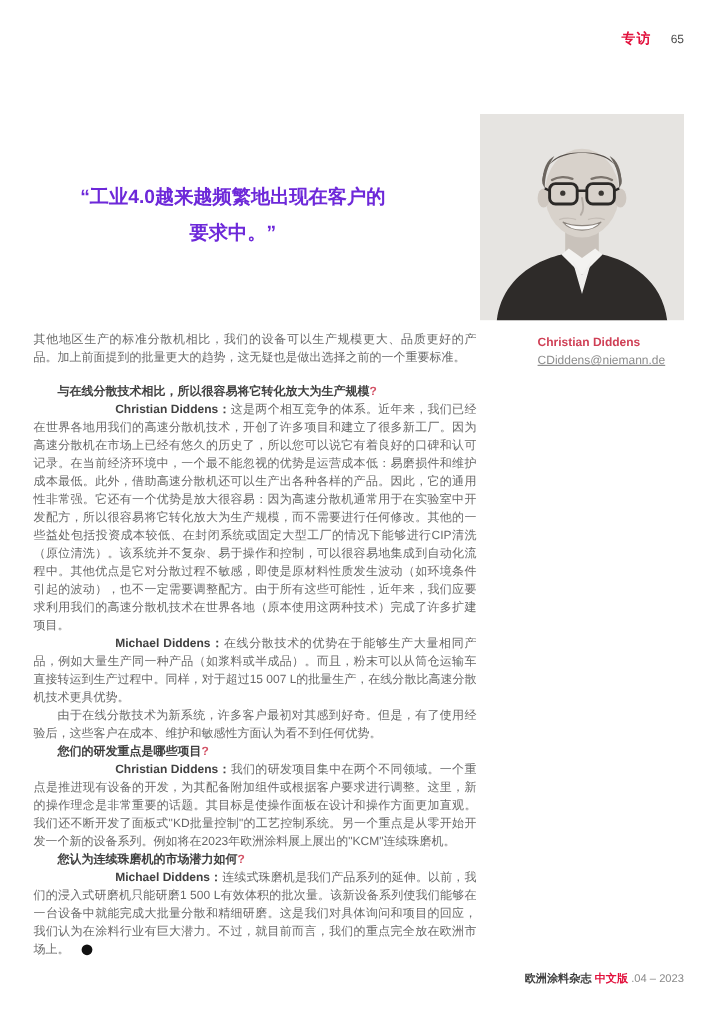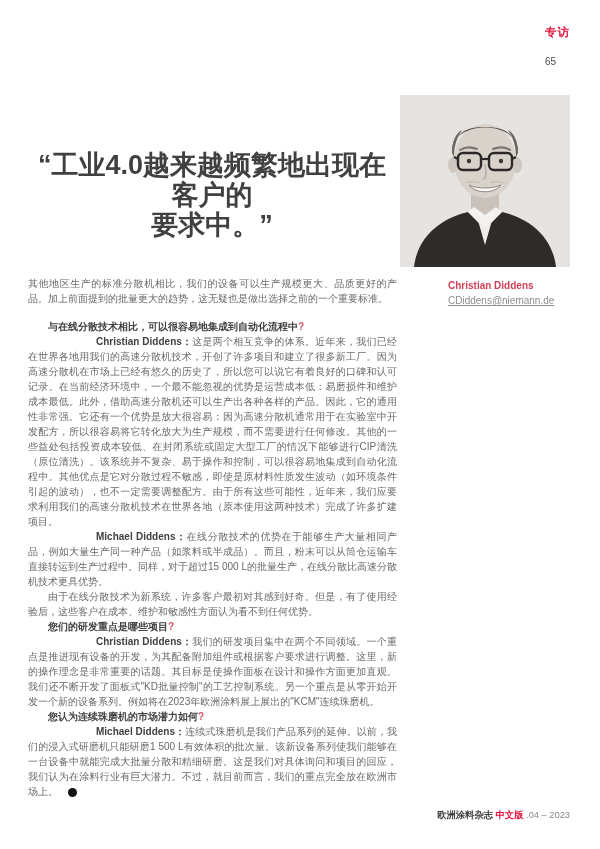--- a/index.html
+++ b/index.html
@@ -1,27 +1,27 @@
 <!DOCTYPE html>
 <html><head>
 <meta charset="utf-8">
 <style>
   * { margin:0; padding:0; box-sizing:border-box; }
   html,body { background:#ffffff; }
   body { font-family:"Liberation Sans","DejaVu Sans",sans-serif; }
   .page { position:relative; width:600px; height:849px; background:#ffffff; overflow:hidden; }
 
   
-  .header { position:absolute; top:25px; right:30px; display:flex; align-items:baseline; gap:16px;flex-direction:column; }
+  .header { position:absolute; top:25px; right:30px; display:flex; align-items:baseline; gap:16px; }
   .section-label { color:#e2103c; font-weight:bold; font-size:11.5px; letter-spacing:1px; }
   .page-number { color:#4a4a4a; font-size:10px; }
 
   
-  .quote { position:absolute; left:28px; top:150px; width:368px; text-align:center;
-           color:#404040; font-size:27px; line-height:30px; font-weight:600; }
+  .quote { position:absolute; left:10px; top:150px; width:368px; text-align:center;
+           color:#6d28d9; font-size:16px; line-height:30px; font-weight:600; }
 
   
   .photo { position:absolute; left:400px; top:95px; width:170px; height:172px; }
   .caption { position:absolute; left:400px; top:279px; width:180px; line-height:13px;margin-left:48px; }
   .caption .name { color:#cf3f55; font-weight:bold; font-size:10px; margin-bottom:2px; }
   .caption .company { color:#8d8d8d; font-size:9.3px; margin-bottom:2px; }
   .caption .email { color:#8d8d8d; font-size:10px; text-decoration:underline; cursor:pointer; }
 
   
   .body-col { position:absolute; left:28px; top:276px; width:369px;
@@ -97,23 +97,23 @@
   </div>
 
   <div class="caption">
     <div class="name">Christian Diddens</div>
     <div class="email">CDiddens@niemann.de</div>
   </div>
 
   <div class="body-col">
     <p class="intro">其他地区生产的标准分散机相比，我们的设备可以生产规模更大、品质更好的产品。加上前面提到的批量更大的趋势，这无疑也是做出选择之前的一个重要标准。</p>
 
-    <p class="q first"><span>与在线分散技术相比，可以很容易地集成到自动化流程中</span><span class="qm">?</span></p>
+    <p class="q first"><span>与在线分散技术相比，所以很容易将它转化放大为生产规模</span><span class="qm">?</span></p>
     <p class="answer"><span class="speaker">Christian Diddens：</span><span>这是两个相互竞争的体系。近年来，我们已经在世界各地用我们的高速分散机技术，开创了许多项目和建立了很多新工厂。因为高速分散机在市场上已经有悠久的历史了，所以您可以说它有着良好的口碑和认可记录。在当前经济环境中，一个最不能忽视的优势是运营成本低：易磨损件和维护成本最低。此外，借助高速分散机还可以生产出各种各样的产品。因此，它的通用性非常强。它还有一个优势是放大很容易：因为高速分散机通常用于在实验室中开发配方，所以很容易将它转化放大为生产规模，而不需要进行任何修改。其他的一些益处包括投资成本较低、在封闭系统或固定大型工厂的情况下能够进行CIP清洗（原位清洗）。该系统并不复杂、易于操作和控制，可以很容易地集成到自动化流程中。其他优点是它对分散过程不敏感，即使是原材料性质发生波动（如环境条件引起的波动），也不一定需要调整配方。由于所有这些可能性，近年来，我们应要求利用我们的高速分散机技术在世界各地（原本使用这两种技术）完成了许多扩建项目。</span></p>
-    <p class="answer"><span class="speaker">Michael Diddens：</span><span>在线分散技术的优势在于能够生产大量相同产品，例如大量生产同一种产品（如浆料或半成品）。而且，粉末可以从筒仓运输车直接转运到生产过程中。同样，对于超过15 000 L的批量生产，在线分散比高速分散机技术更具优势。</span></p>
+    <p class="answer"><span class="speaker">Michael Diddens：</span><span>在线分散技术的优势在于能够生产大量相同产品，例如大量生产同一种产品（如浆料或半成品）。而且，粉末可以从筒仓运输车直接转运到生产过程中。同样，对于超过15 007 L的批量生产，在线分散比高速分散机技术更具优势。</span></p>
     <p class="answer"><span>由于在线分散技术为新系统，许多客户最初对其感到好奇。但是，有了使用经验后，这些客户在成本、维护和敏感性方面认为看不到任何优势。</span></p>
 
     <p class="q"><span>您们的研发重点是哪些项目</span><span class="qm">?</span></p>
     <p class="answer"><span class="speaker">Christian Diddens：</span><span>我们的研发项目集中在两个不同领域。一个重点是推进现有设备的开发，为其配备附加组件或根据客户要求进行调整。这里，新的操作理念是非常重要的话题。其目标是使操作面板在设计和操作方面更加直观。我们还不断开发了面板式"KD批量控制"的工艺控制系统。另一个重点是从零开始开发一个新的设备系列。例如将在2023年欧洲涂料展上展出的"KCM"连续珠磨机。</span></p>
 
     <p class="q"><span>您认为连续珠磨机的市场潜力如何</span><span class="qm">?</span></p>
     <p class="answer"><span class="speaker">Michael Diddens：</span><span>连续式珠磨机是我们产品系列的延伸。以前，我们的浸入式研磨机只能研磨1 500 L有效体积的批次量。该新设备系列使我们能够在一台设备中就能完成大批量分散和精细研磨。这是我们对具体询问和项目的回应，我们认为在涂料行业有巨大潜力。不过，就目前而言，我们的重点完全放在欧洲市场上。</span><span class="marker">
           <span>◀</span>
         </span></p>
   </div>

